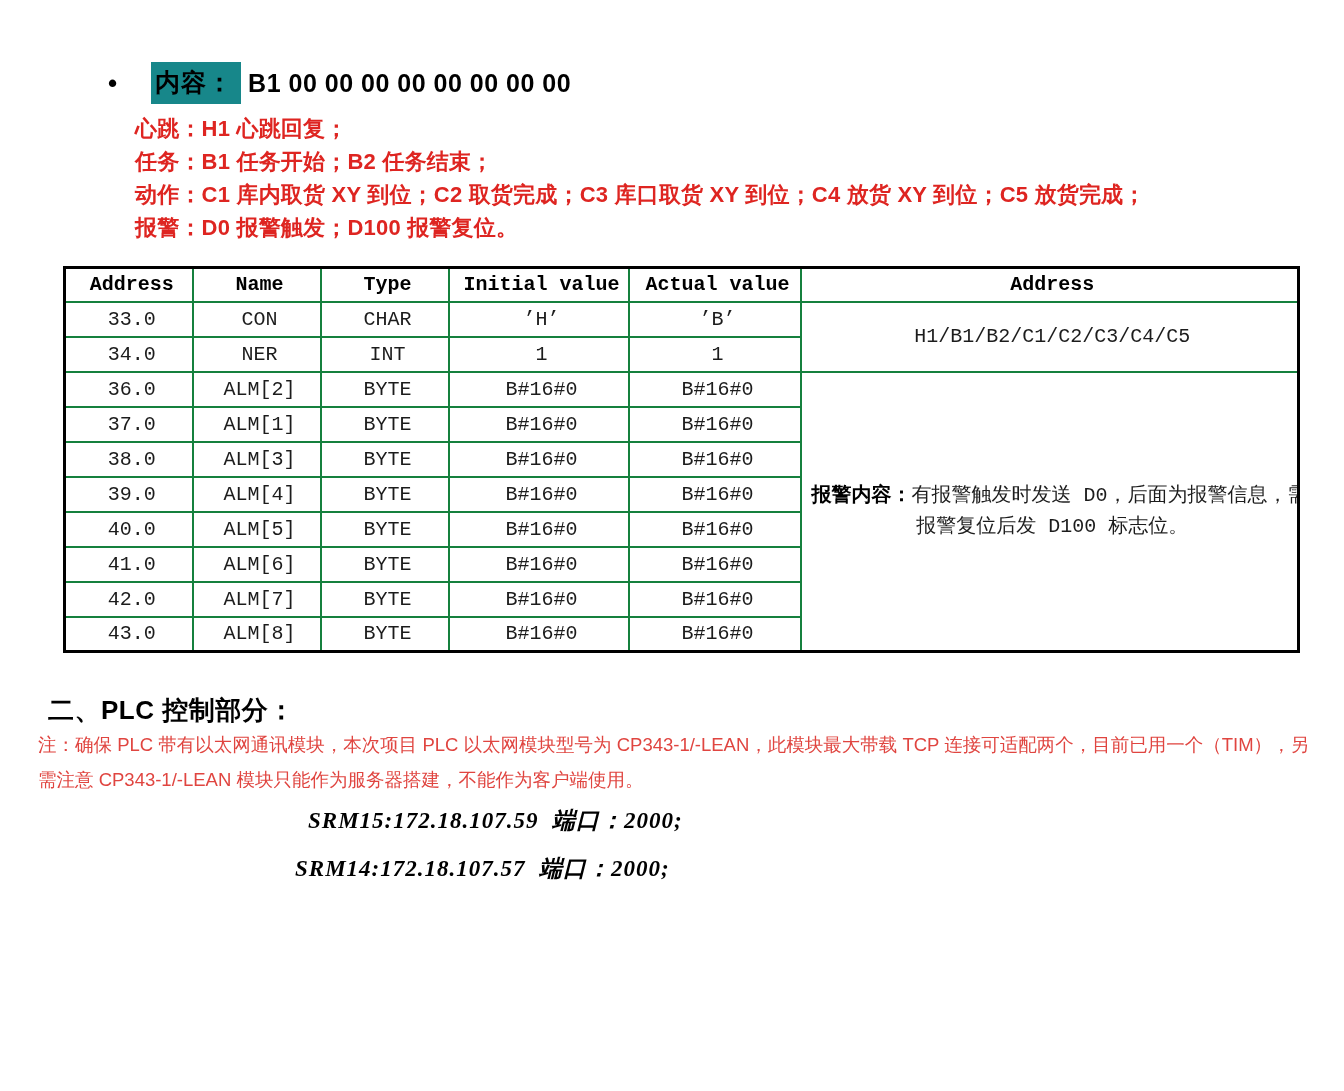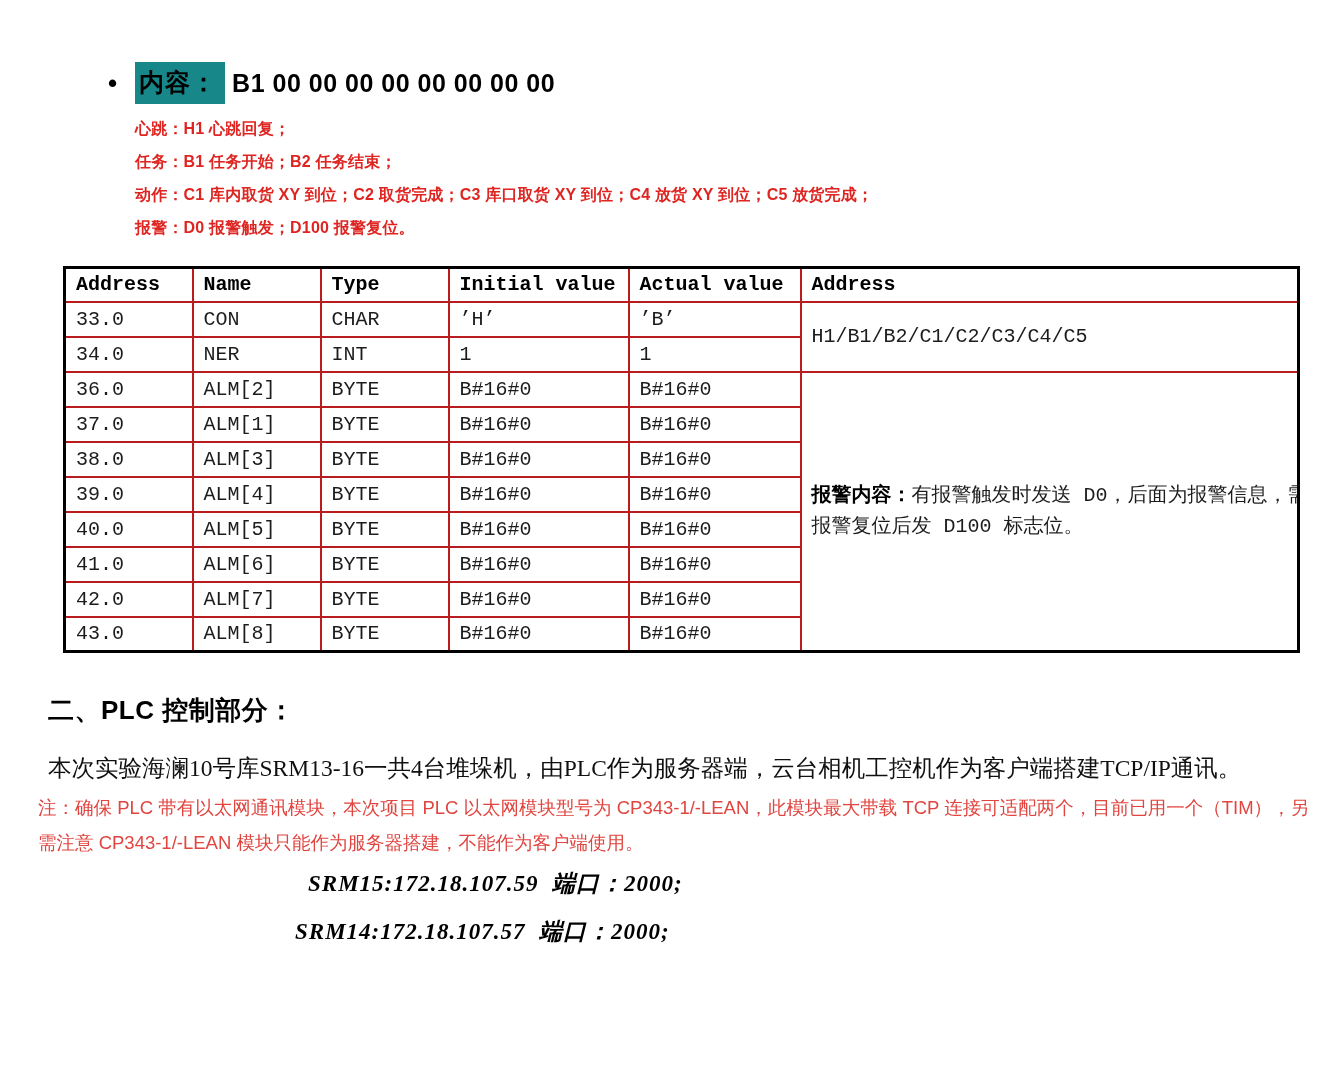--- a/index.html
+++ b/index.html
@@ -20,43 +20,43 @@
   .bullet-row{
     padding:62px 0 0 108px;
     display:flex;align-items:center;
     font-weight:bold;font-size:25px;line-height:38px;
   }
   .bullet-dot{
     font-size:26px;margin-right:18px;line-height:38px;color:#000;
   }
   .hl{
     background:var(--highlight);color:#000;
-    padding:1px 8px 3px 4px;letter-spacing:1px;
+    padding:1px 8px 3px 4px;letter-spacing:1px;margin-left:16px;
   }
   .bullet-value{margin-left:7px;letter-spacing:0.5px;}
 
   
   .red-lines{
     margin:8px 0 0 135px;
     color:var(--red-bold);
-    font-weight:bold;font-size:16px;line-height:33px;
+    font-weight:bold;font-size:22px;line-height:33px;
     letter-spacing:0.2px;
   }
 
   
   table.sig{
     border-collapse:collapse;table-layout:fixed;
     margin:22px 0 0 63px;width:1234px;
     border:3px solid #000;
   }
   table.sig th, table.sig td{
-    border:2px solid #b91c1c;
+    border:2px solid #15803d;
     font-family:"Liberation Mono","DejaVu Sans Mono",monospace;
     font-size:20px;color:#1c1c1c;
-    text-align:left;vertical-align:middle;
+    text-align:center;vertical-align:middle;
     padding:0 4px 0 10px;height:35px;
     overflow:hidden;white-space:nowrap;
   }
   table.sig th{font-weight:bold;color:#000;height:34px;}
   td.cmt1{
     font-family:"Liberation Serif","DejaVu Serif",serif;
     font-size:21px;color:#111;padding-left:12px;white-space:nowrap;
   }
   td.cmt2{
     font-family:"Liberation Serif","DejaVu Serif",serif;
@@ -208,21 +208,20 @@
         <td>ALM[8]</td>
         <td>BYTE</td>
         <td>B#16#0</td>
         <td>B#16#0</td>
       </tr>
     </tbody>
   </table>
 
   <div class="section-heading">二、PLC 控制部分：</div>
 
-  <p class="body-par">本次实验海澜10号库SRM13-16一共4台堆垛机，由PLC作为服务器端，云台相机工控机作为客户端搭建TCP/IP通讯。</p>
 
   <p class="note">注：确保 PLC 带有以太网通讯模块，本次项目 PLC 以太网模块型号为 CP343-1/-LEAN，此模块最大带载 TCP 连接可适配两个，目前已用一个（TIM），另需注意 CP343-1/-LEAN 模块只能作为服务器搭建，不能作为客户端使用。</p>
 
   <div class="ip-lines">
     <div class="ip l2">SRM15:172.18.107.59  端口：2000;</div>
     <div class="ip l3">SRM14:172.18.107.57  端口：2000;</div>
   </div>
 
 </div>
 

